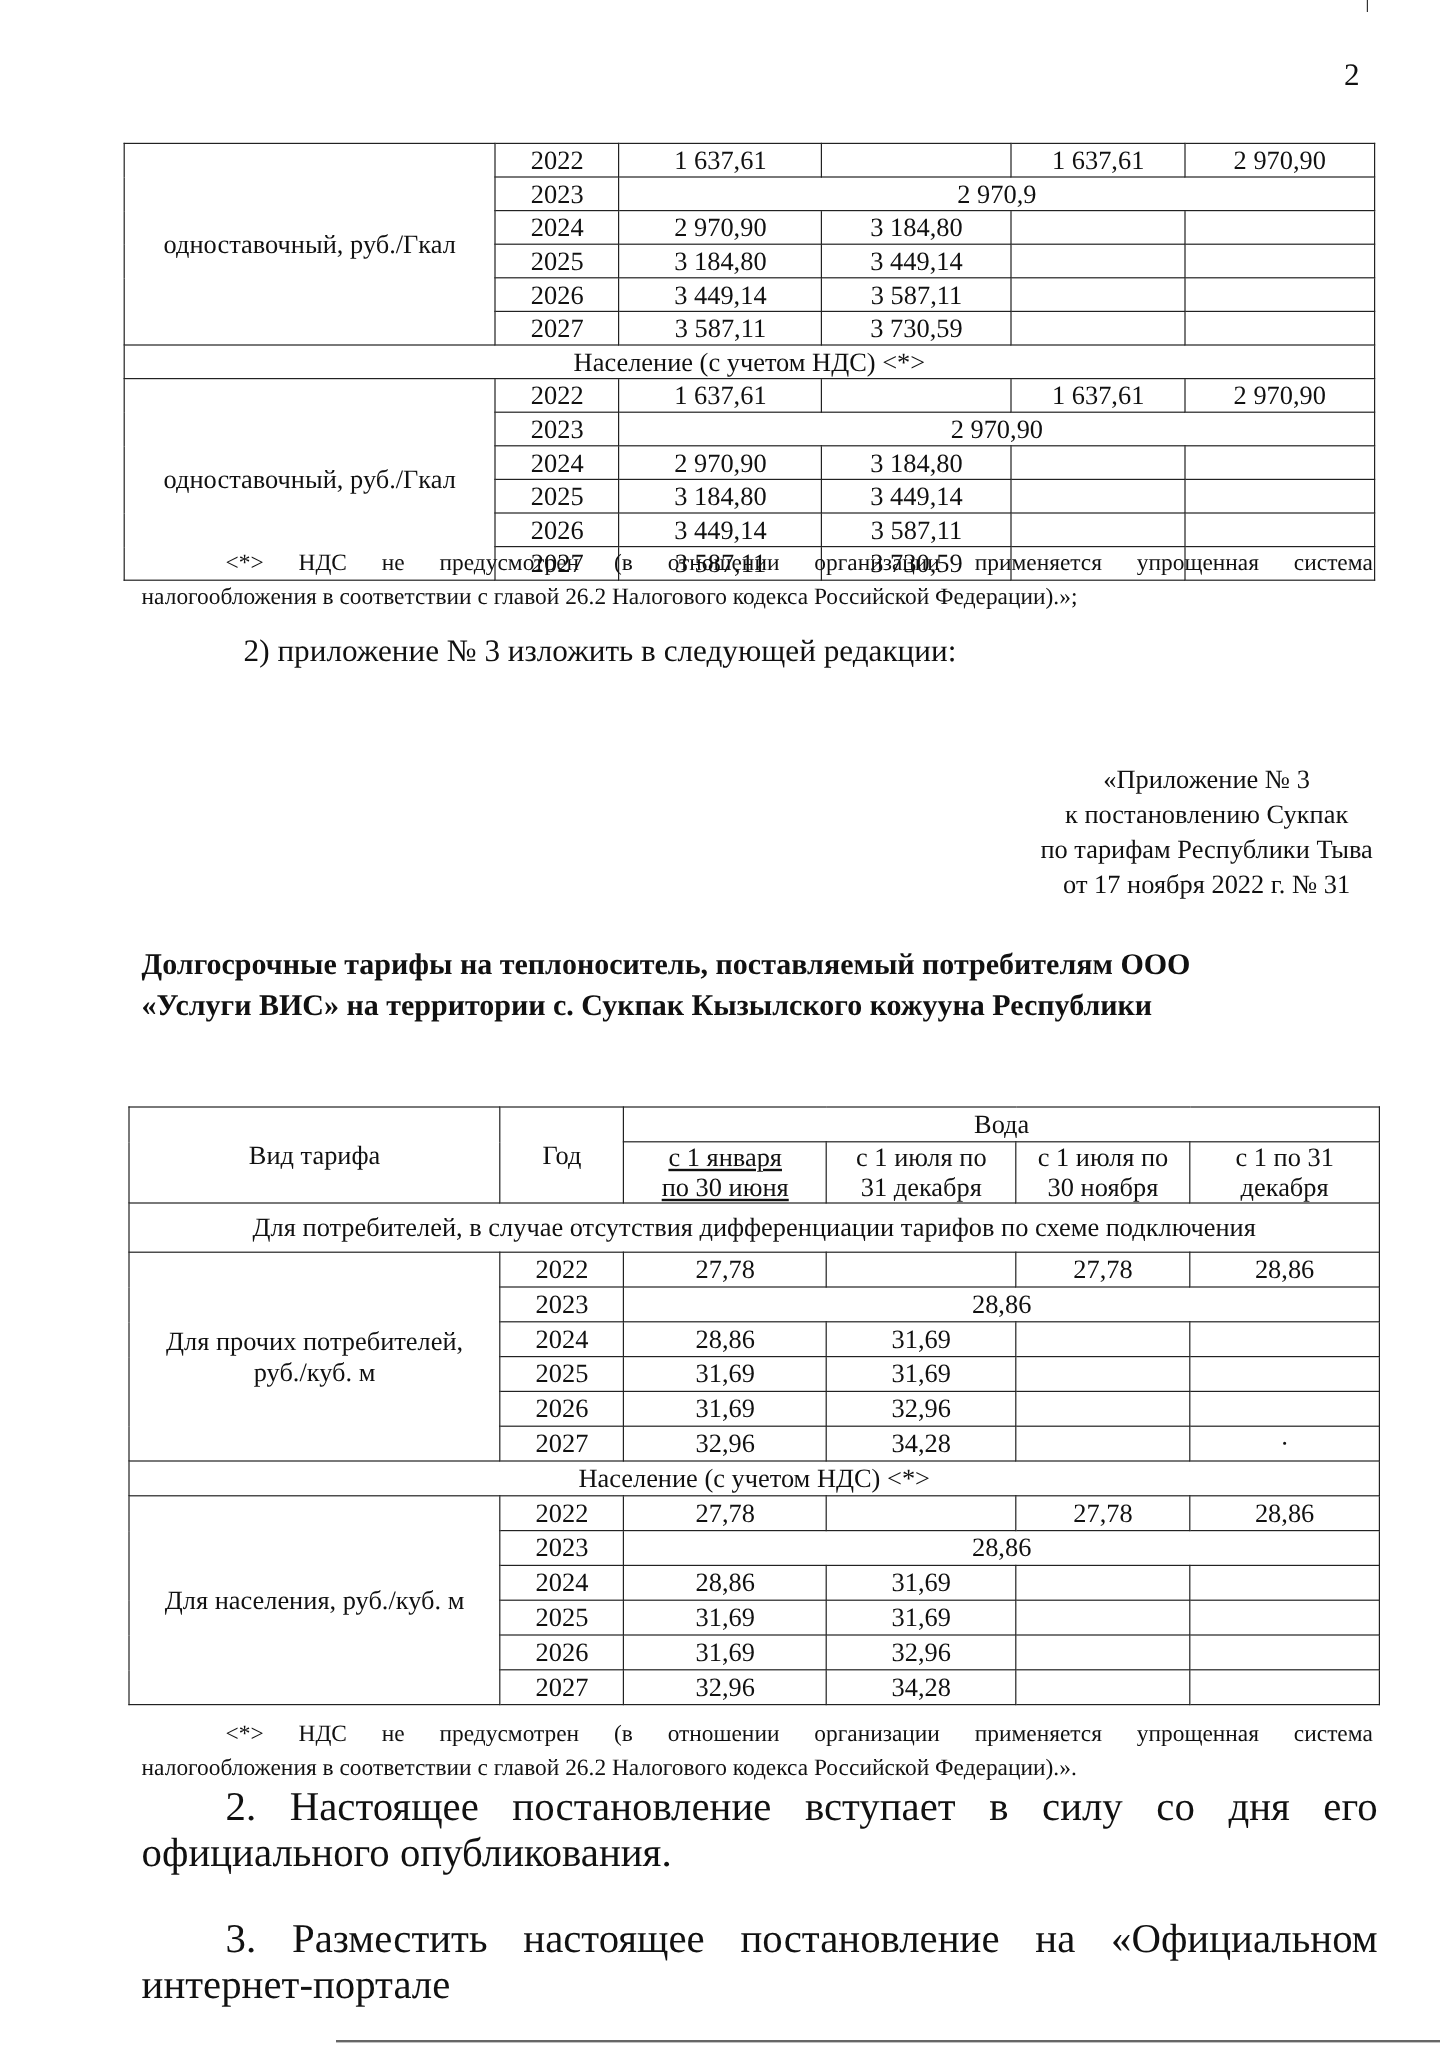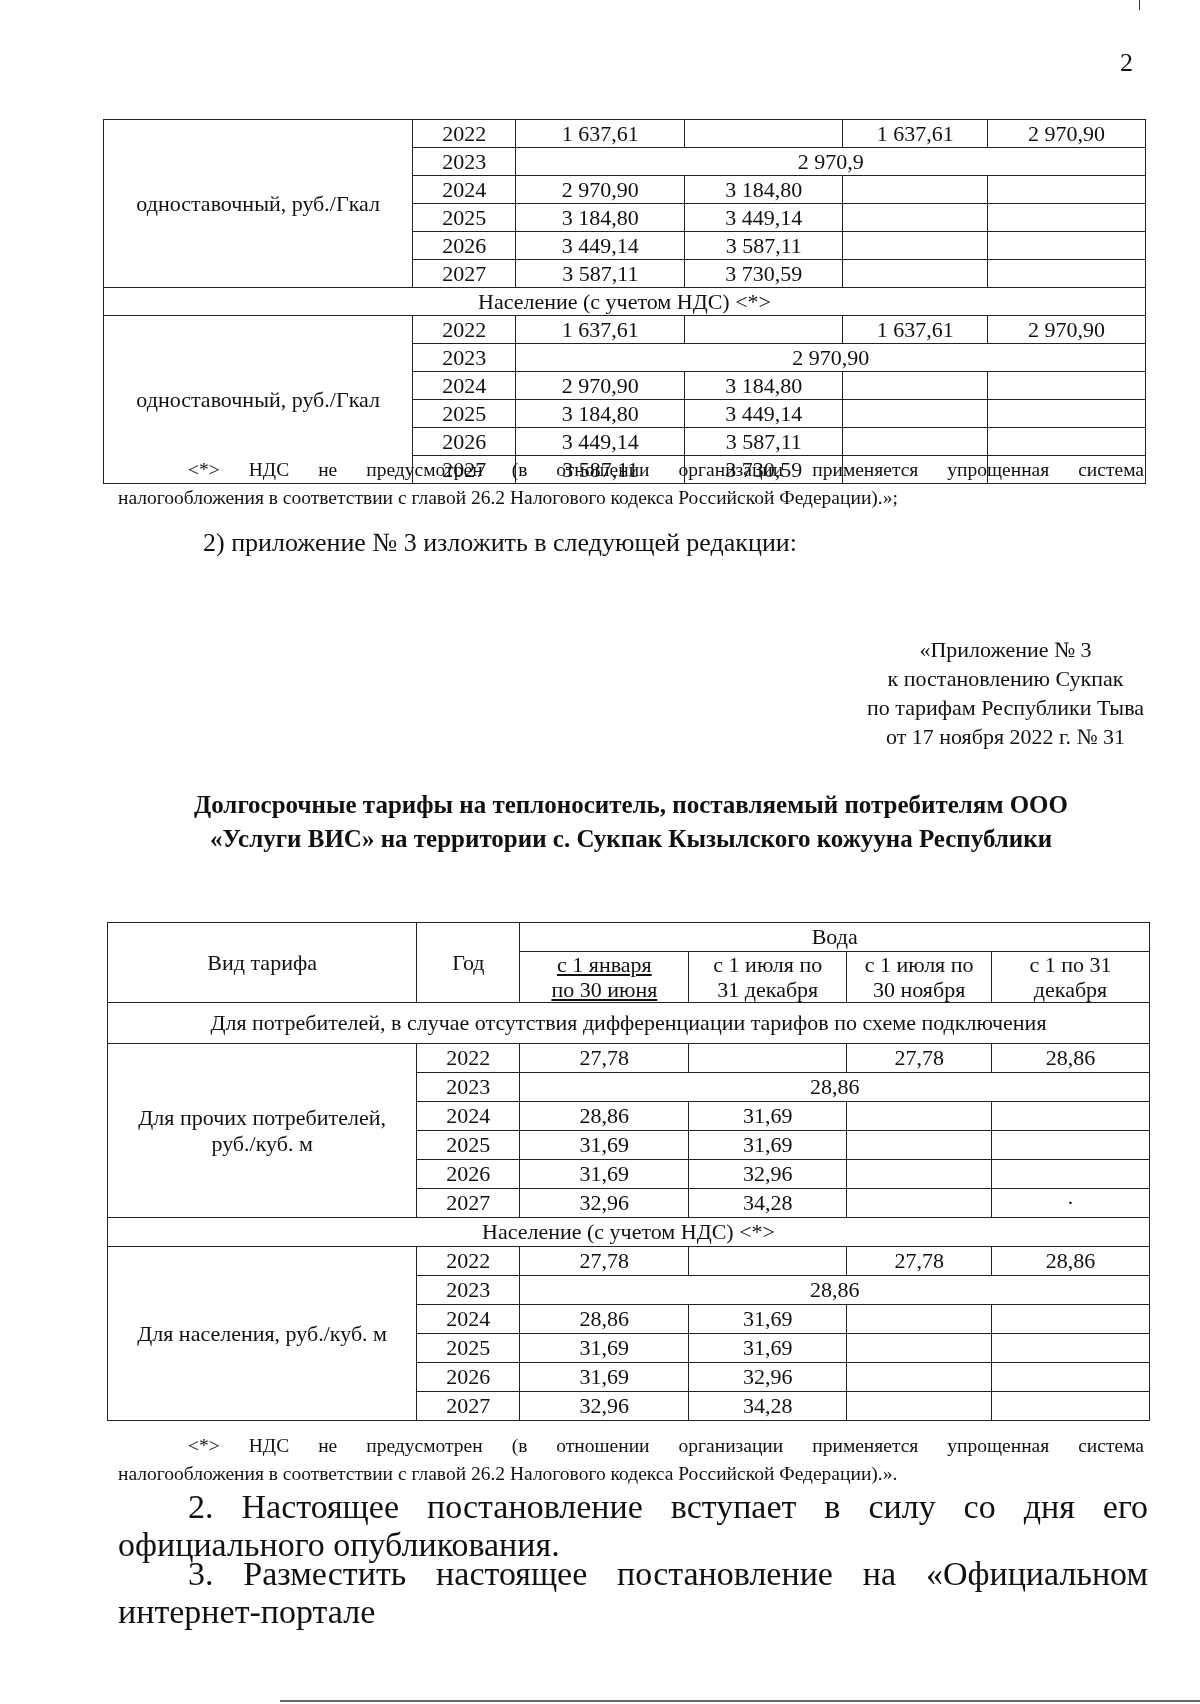--- a/index.html
+++ b/index.html
@@ -10,21 +10,21 @@
   table.t { position:absolute; border-collapse:collapse; table-layout:fixed; font-size:22px; }
   table.t td { border:1.5px solid #222; padding:0 4px; height:27px; line-height:26px; vertical-align:middle; }
   .c { text-align:center; }
   #t1 { left:103px; top:119px; width:1043px; }
   #t2 { left:107px; top:922px; width:1043px; }
   #t2 td { height:28px; }
   .foot { position:absolute; left:118px; width:1026px; font-size:19.5px; line-height:28px; text-align:justify; }
   .foot .ind { display:inline-block; width:70px; }
   .para { position:absolute; font-size:26px; }
   .approval { position:absolute; right:56px; top:635px; text-align:center; font-size:22px; line-height:29px; }
-  .title { position:absolute; left:118px; width:1026px; top:788px; text-align:center; font-weight:bold; font-size:25px; line-height:34px; }
+  .title { position:absolute; left:118px; width:1026px; top:788px; text-align:left; font-weight:bold; font-size:25px; line-height:34px; }
   .body-p { position:absolute; left:118px; width:1030px; font-size:34px; line-height:38px; text-align:justify; }
   .bottom-line { position:absolute; left:280px; top:1700px; width:920px; height:2px; background:#666; }
 </style>
 </head>
 <body>
 
 <div class="tick"></div>
 <div class="page-num">2</div>
 
 <table class="t" id="t1">
@@ -272,15 +272,15 @@
       </tr>
     </tbody>
 </table>
 
 <div class="foot" style="top:1432px;">
   <div style="text-align-last:justify;"><span class="ind"></span><span>&lt;*&gt; НДС не предусмотрен (в отношении организации применяется упрощенная система</span></div>
   <div>налогообложения в соответствии с главой 26.2 Налогового кодекса Российской Федерации).».</div>
 </div>
 
 <div class="body-p" style="top:1488px; text-indent:70px;">2. Настоящее постановление вступает в силу со дня его официального опубликования.</div>
-<div class="body-p" style="top:1555px; text-indent:70px;">3. Разместить настоящее постановление на «Официальном интернет-портале</div>
+<div class="body-p" style="top:1598px; text-indent:70px;">3. Разместить настоящее постановление на «Официальном интернет-портале</div>
 
 <div class="bottom-line"></div>
 
 </body></html>

